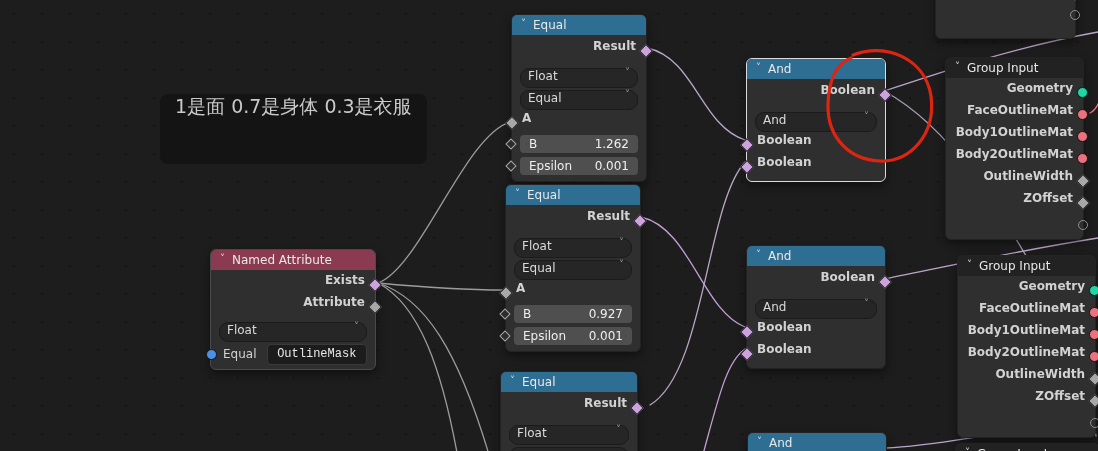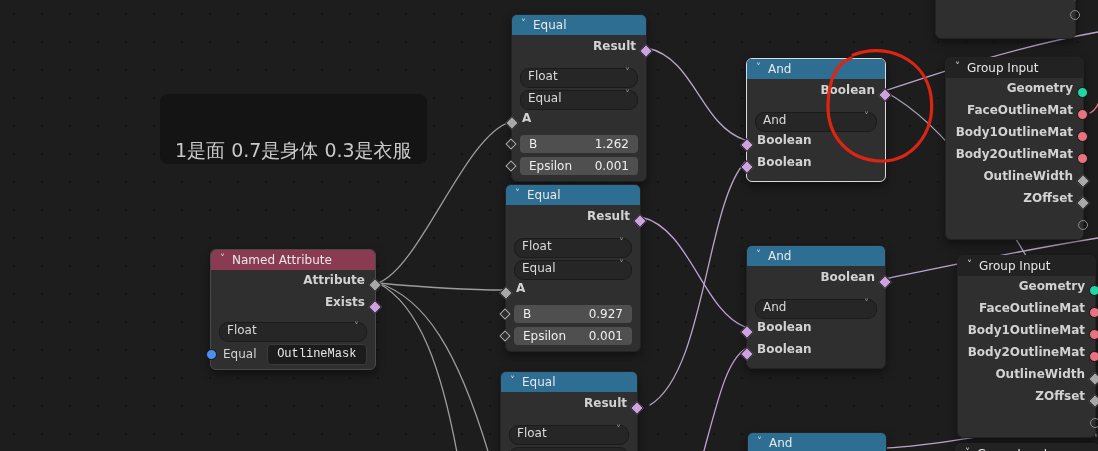--- a/index.html
+++ b/index.html
@@ -50,21 +50,21 @@
   .pill{
     flex:1;height:18px;background:#4f4f4f;border-radius:4px;
     display:flex;align-items:center;justify-content:space-between;padding:0 9px;color:#efefef;
   }
   .namefield{
     flex:1;height:19px;background:#1c1c1c;border:1px solid #3a3a3a;border-radius:4px;
     display:flex;align-items:center;justify-content:center;color:#e8e8e8;margin-left:10px;font-family:Liberation Mono, monospace;
   }
   .comment{
     position:absolute;z-index:2;left:160px;top:94px;width:267px;height:70px;
-    background:#141414;border-radius:8px;display:flex;align-items:flex-end;
+    background:#141414;border-radius:8px;display:flex;align-items:flex-start;
     padding:0 15px;box-sizing:border-box;color:#c9c9c9;font-size:19px;
   }
   .gap4{height:4px;} .gap6{height:6px;} .gap3{height:3px;}
 </style>
 </head>
 <body>
 
 <svg class="layer" width="1098" height="451">
   <g fill="none" stroke-width="1.3" stroke-linecap="round">
     <path d="M378,283 C420,268 465,135 510,122" stroke="#9c9c9c"></path>
@@ -197,26 +197,26 @@
     </div>
 </div>
 
 <div class="node sel" style="left:210px;top:249px;width:164px;">
   <div class="nhead hdr-attr">
     <span class="chev">˅</span>
     <span>Named Attribute</span>
   </div>
   <div class="gap3"></div>
   <div class="row out">
+      <span>Exists</span>
+    <span class="sock r diamond c-bool"></span>
+    </div>
+  <div class="row out">
       <span>Attribute</span>
     <span class="sock r diamond c-float"></span>
-    </div>
-  <div class="row out">
-      <span>Exists</span>
-    <span class="sock r diamond c-bool"></span>
     </div>
   <div class="gap4"></div>
   <div class="frow">
       <div class="dd">
       <span>Float</span>
       <span class="chev">˅</span>
       </div>
     </div>
   <div class="frow">
       <span class="sock l circ c-str"></span>

